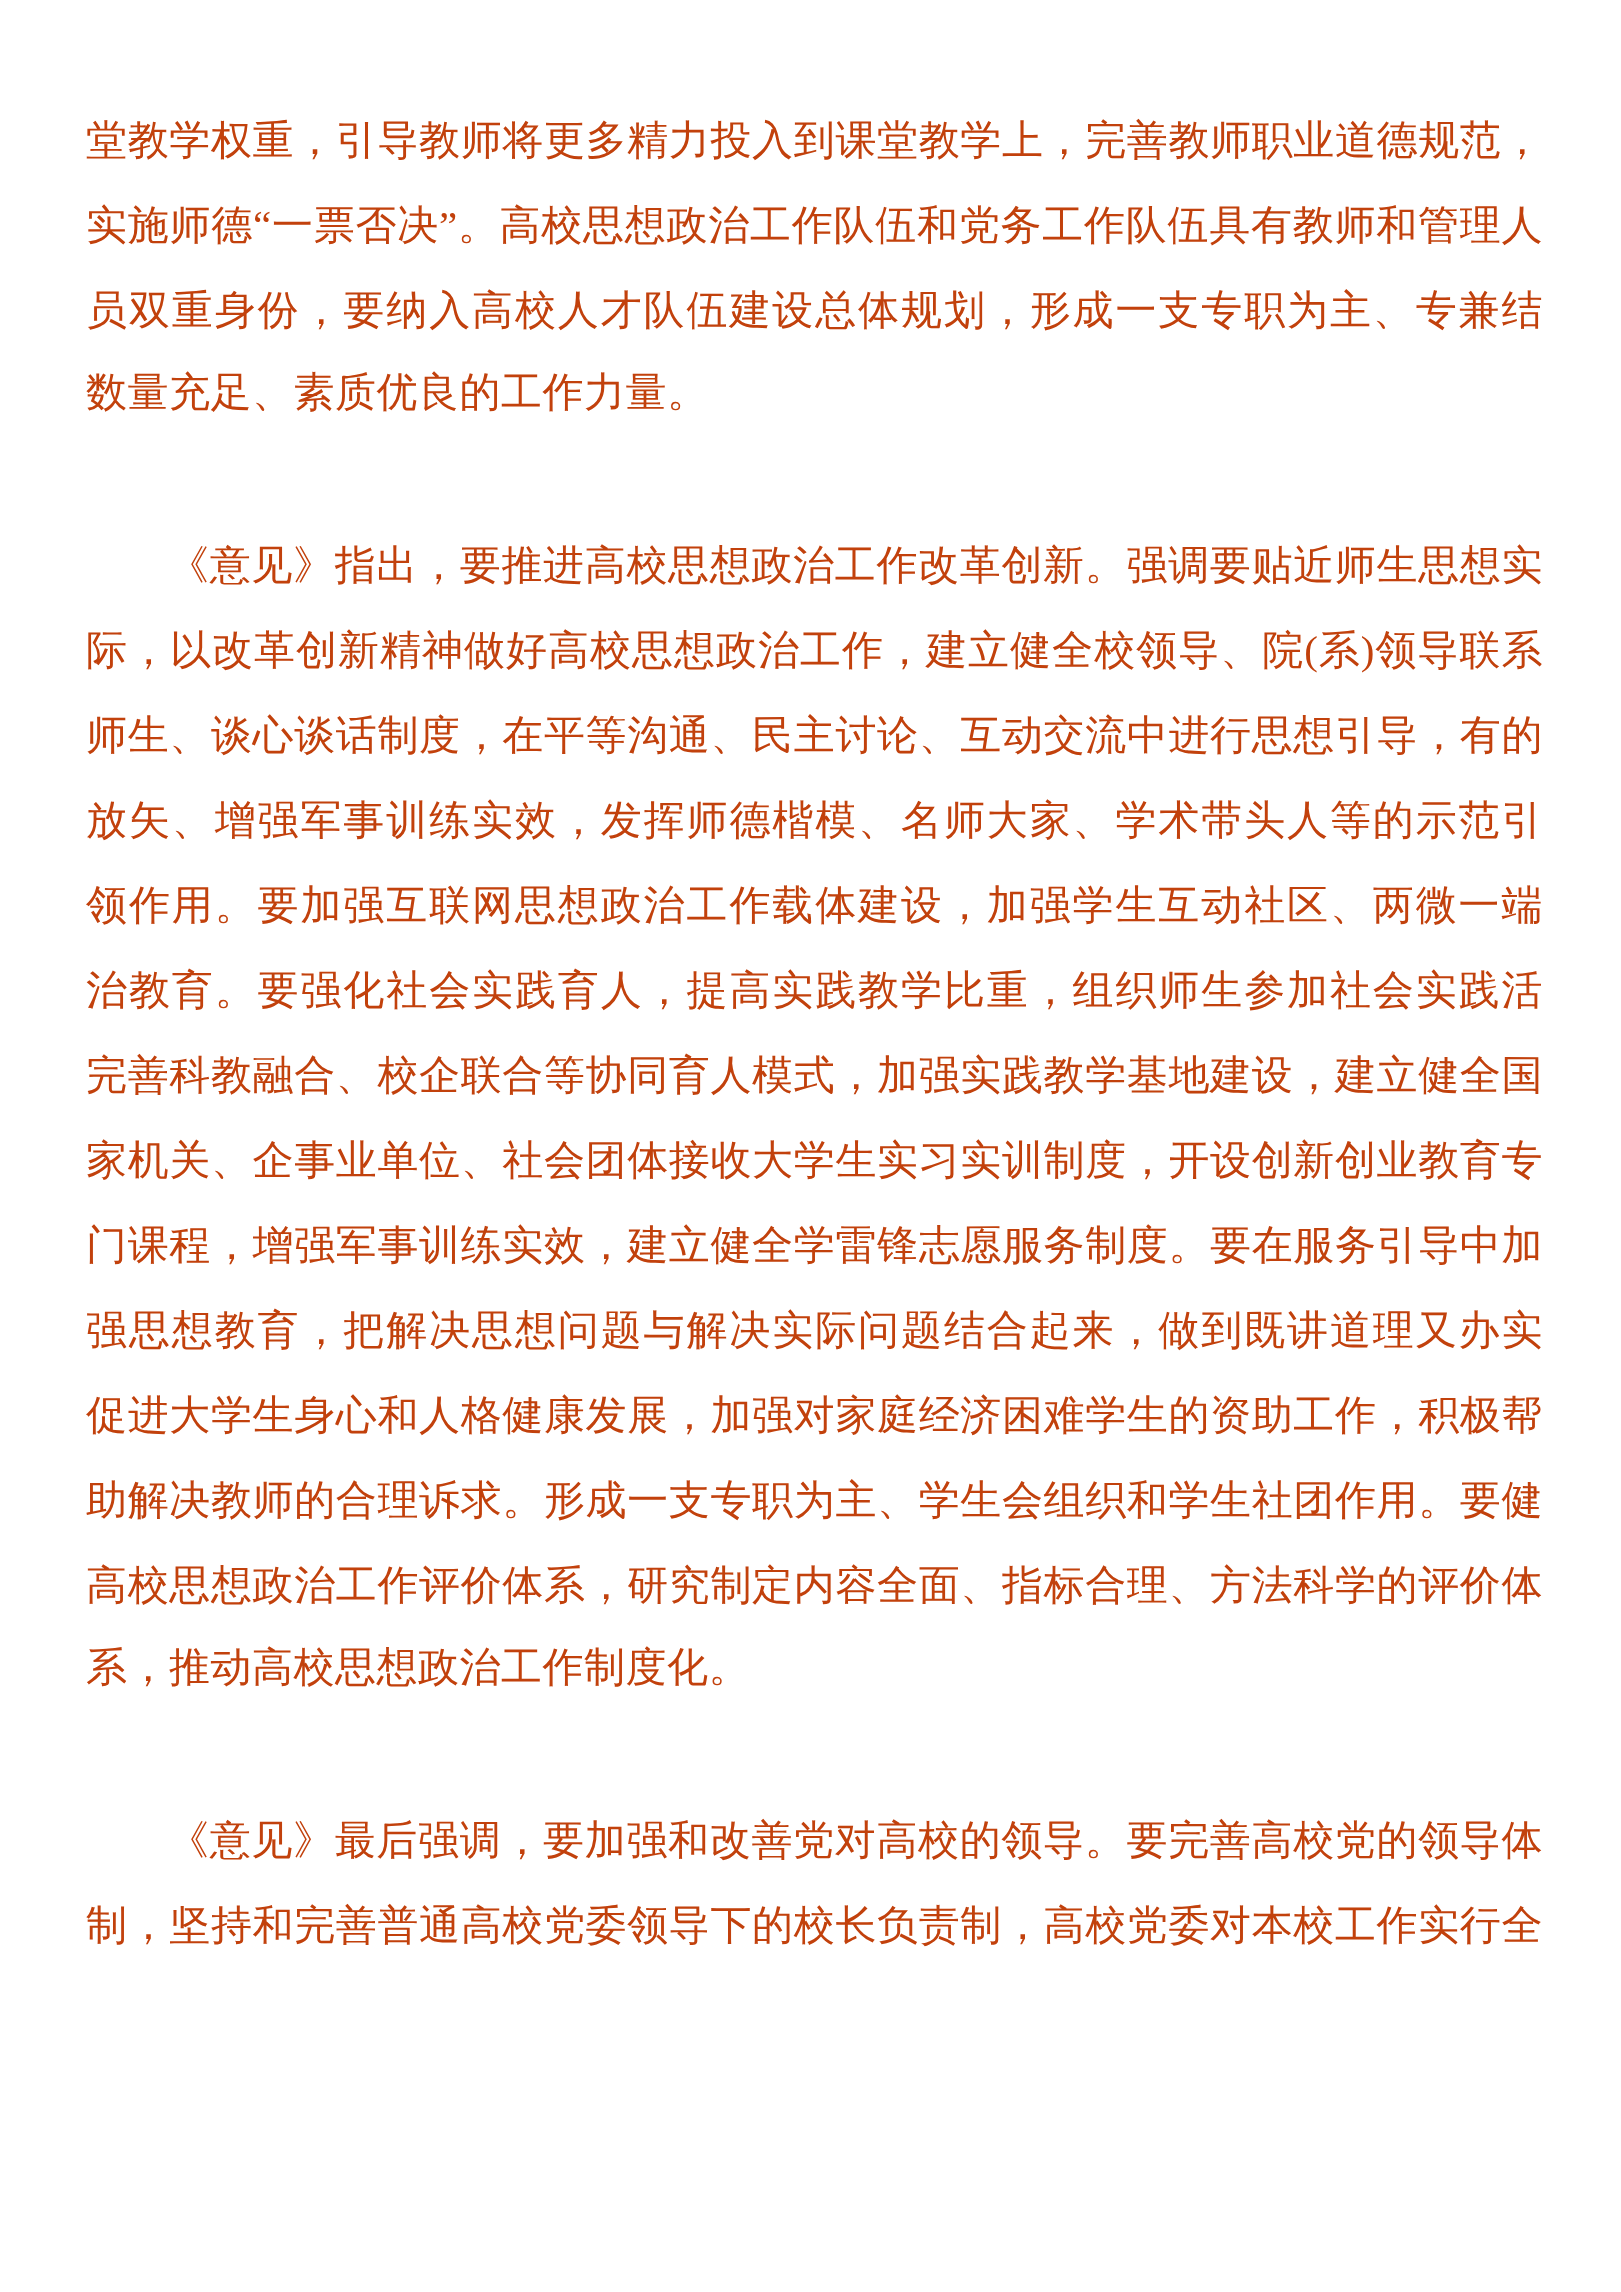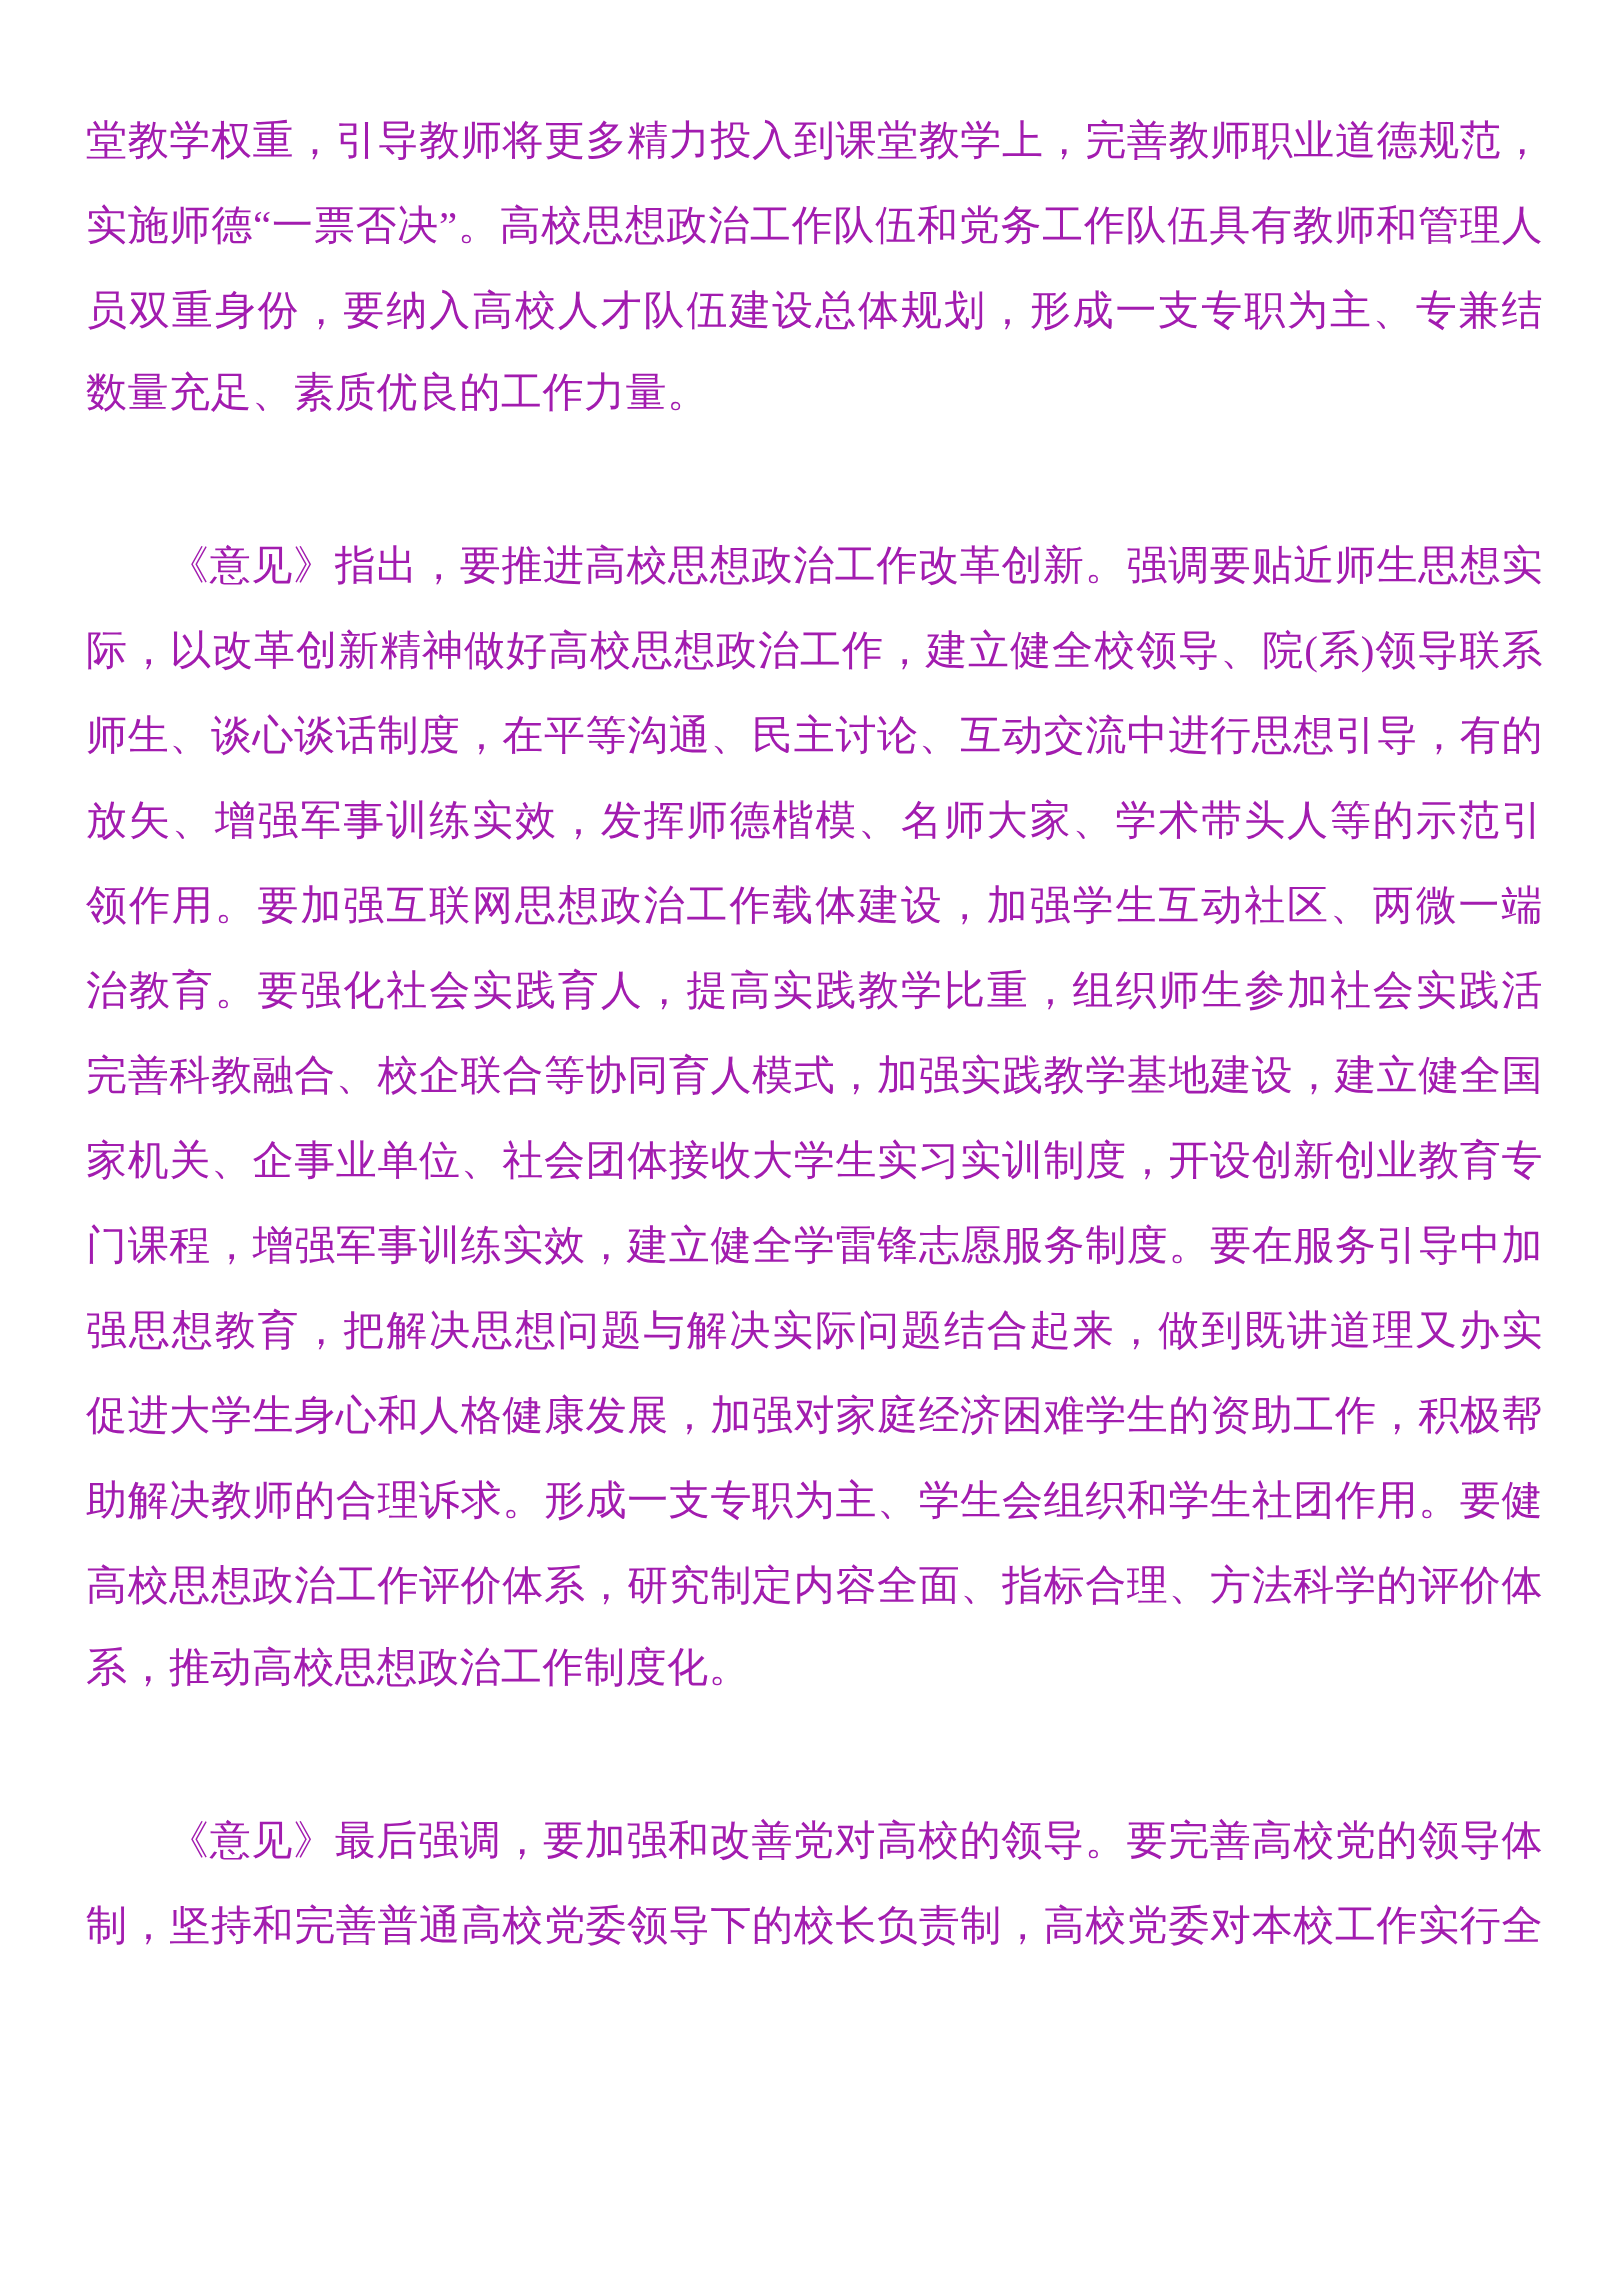--- a/index.html
+++ b/index.html
@@ -9,21 +9,21 @@
   }
   .page {
     position: relative;
     width: 1621px;
     height: 2293px;
     background: #ffffff;
     box-sizing: border-box;
     padding: 98px 78px 0 86px;
     overflow: hidden;
     font-family: "Liberation Serif", "DejaVu Serif", serif;
-    color: #a21caf;
+    color: #c2410c;
   }
   .paragraph {
     margin: 0;
   }
   .paragraph + .paragraph {
     margin-top: 85px; 
   }
   .line {
     font-size: 41px;
     line-height: 85px;

